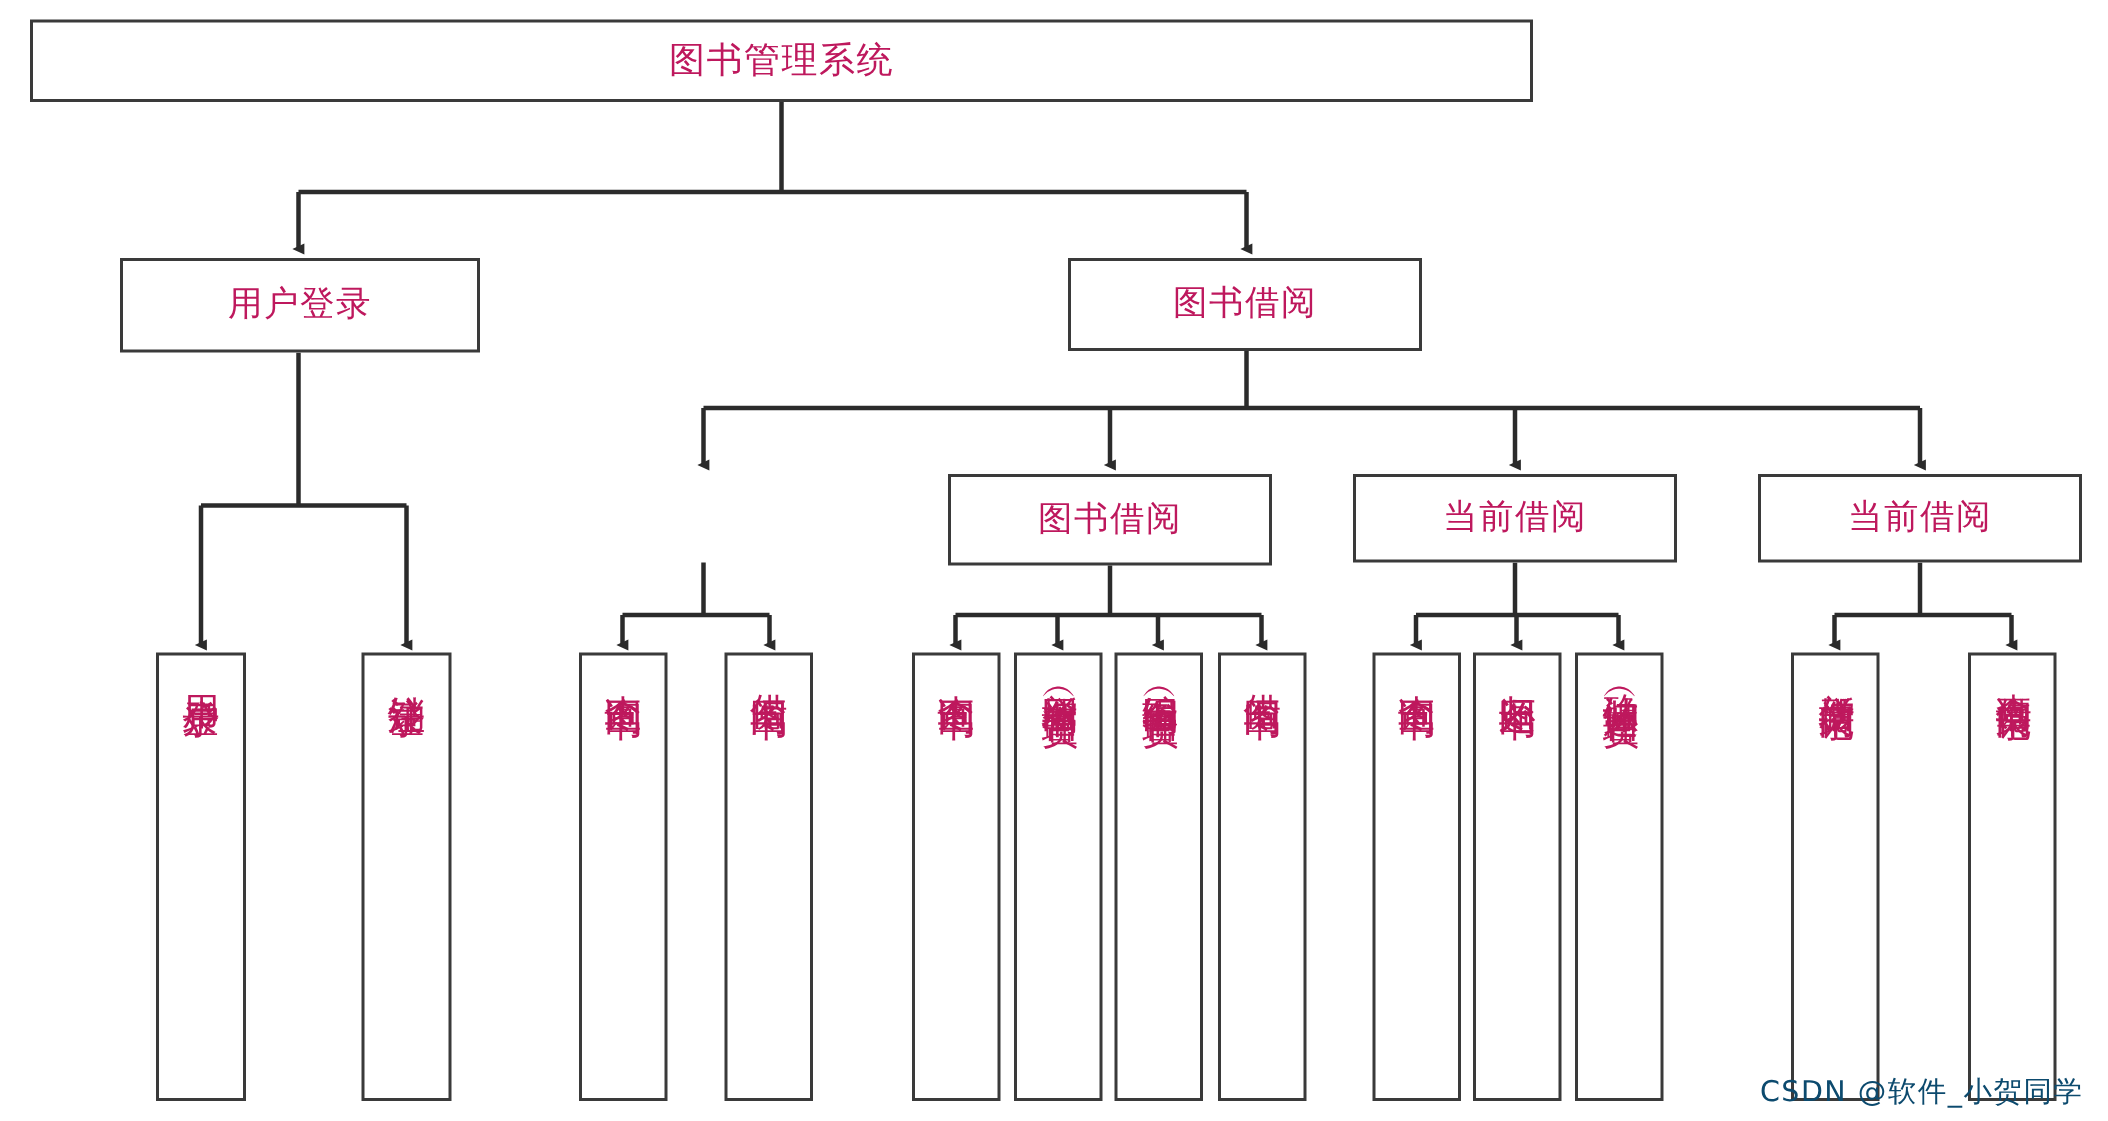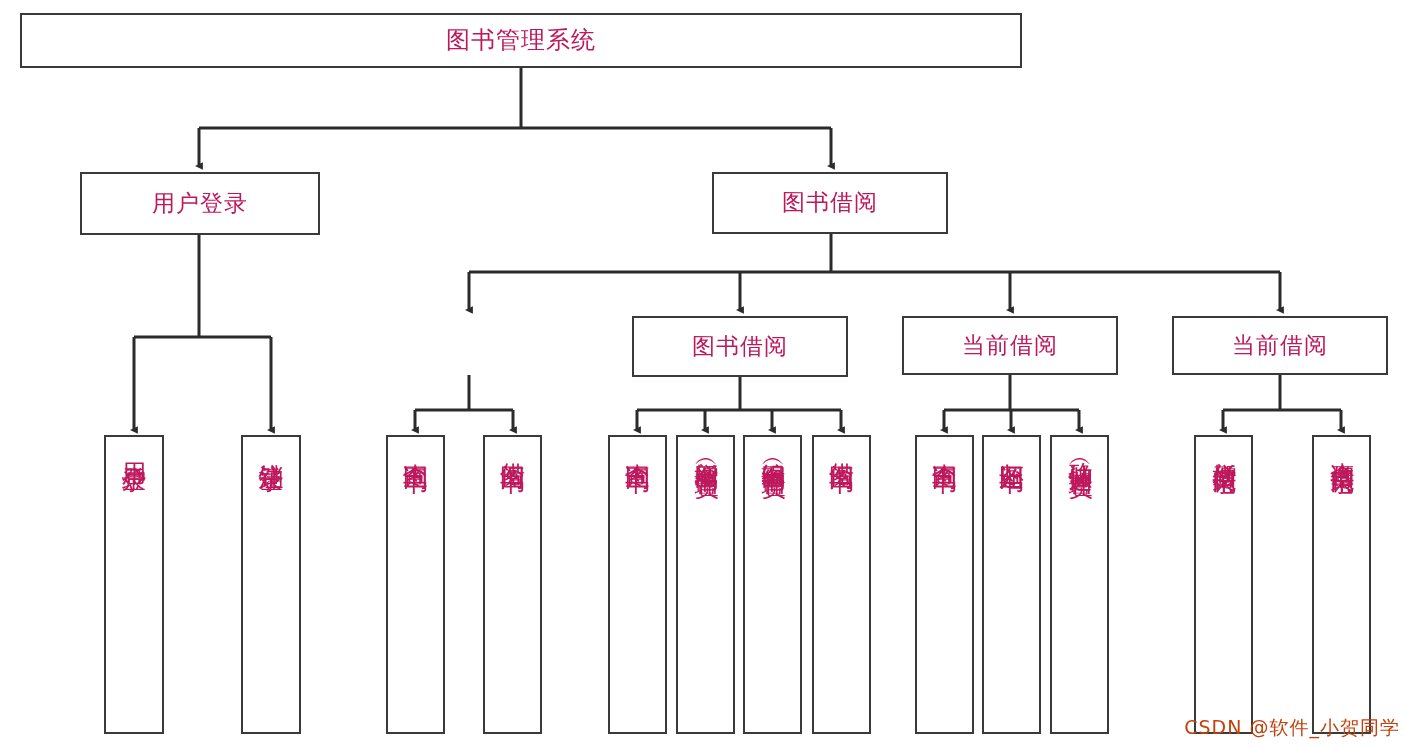--- a/index.html
+++ b/index.html
@@ -62,24 +62,24 @@
     font-size: 25px;
     line-height: 1.08;
     letter-spacing: 2px;
     white-space: nowrap;
   }
   .node-v.tall .node-label {
     font-size: 24px;
   }
   #watermark {
     position: absolute;
-    right: 5px;
+    right: 16px;
     bottom: 6px;
     font-size: 19px;
-    color: #c2410c;
+    color: #0c4a6e;
     letter-spacing: 1px;
     white-space: nowrap;
     user-select: none;
   }
 </style>
 </head>
 <body>
 
 <div id="diagram-root">
 

